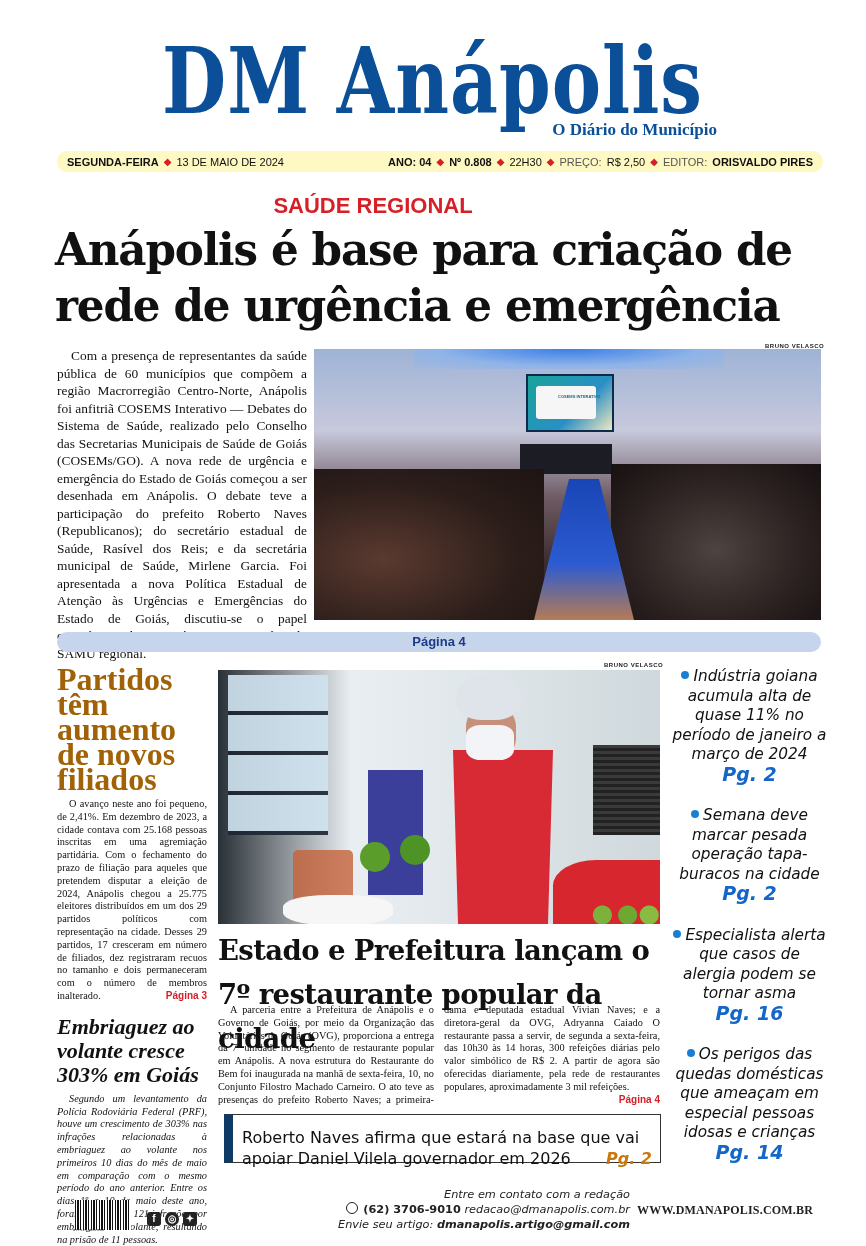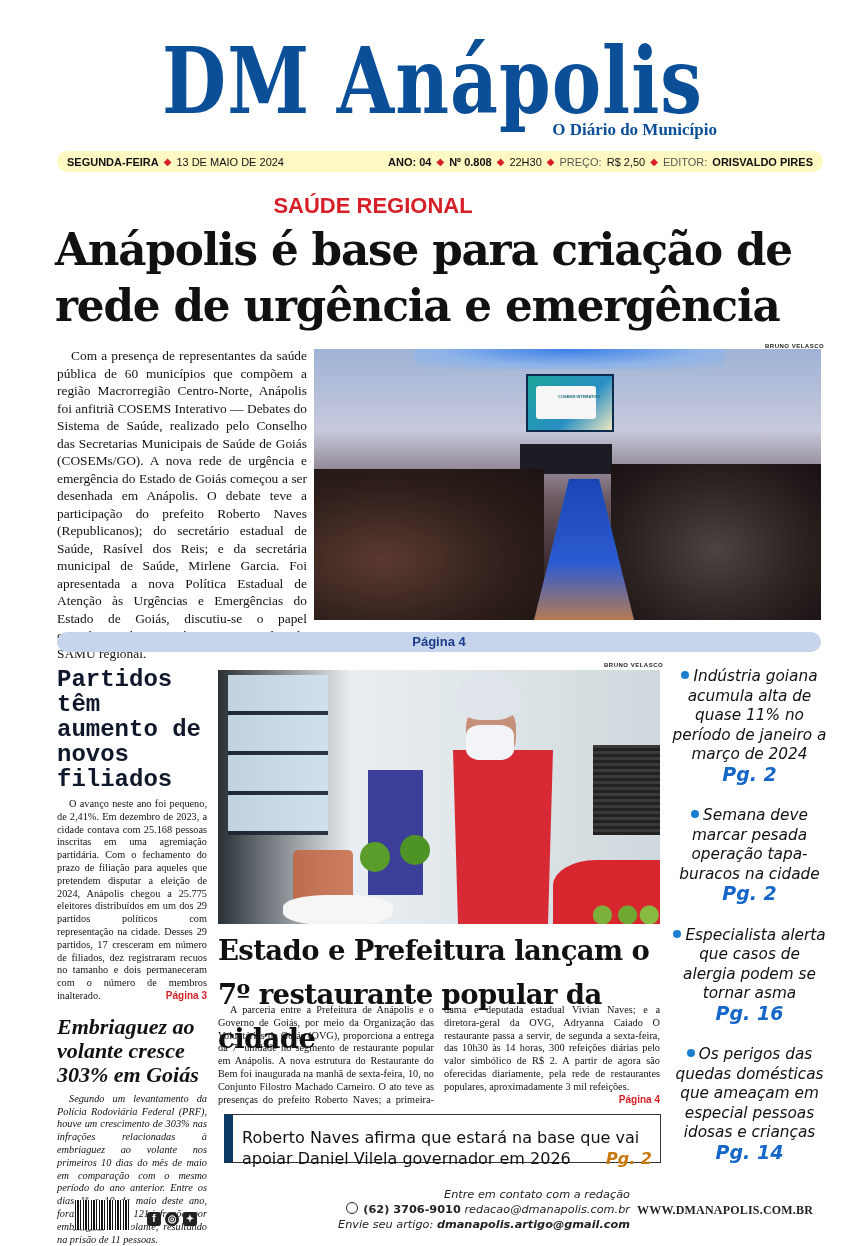--- a/index.html
+++ b/index.html
@@ -49,21 +49,21 @@
                          background: radial-gradient(ellipse at 50% 55%, #4d4340 0%, #2a2120 60%, #181111 100%); }
   .photo-main .stage { position: absolute; left: 206px; top: 95px; width: 92px; height: 30px; background: #1c1c25; }
   .photo-main .ceiling { position: absolute; left: 100px; top: 0; width: 310px; height: 20px; background: radial-gradient(ellipse at 50% 0%, #3b7fe8 0%, #8fb4e8 60%, transparent 100%); }
 
   
   .page-bar { position: absolute; left: 57px; top: 632px; width: 764px; height: 20px; background: #c7d5ec; border-radius: 10px;
               text-align: center; font-family: "Liberation Sans", sans-serif; font-weight: bold; font-size: 13px; color: #1a3a8a; line-height: 20px; }
 
   
   .col-left { position: absolute; left: 57px; top: 667px; width: 150px; }
-  .h2 { font-family: Liberation Mono, monospace; font-size: 24px; line-height: 25px; color: #0f172a; }
+  .h2 { font-family: Liberation Serif, serif; font-size: 32px; line-height: 25px; color: #a16207; }
   .small-body { font-family: "Liberation Serif", serif; font-size: 10.3px; line-height: 12.8px; text-align: justify; text-indent: 12px; margin-top: 6px; }
   .page-ref { font-family: "Liberation Sans", sans-serif; font-weight: bold; color: #d61f26; font-size: 10px; float: right; font-style: normal; }
   .h2-italic { font-family: "Liberation Serif", serif; font-style: italic; font-size: 22px; line-height: 24px; margin-top: 12px; }
   .italic-body { font-style: italic; }
 
   
   .photo-food { position: absolute; left: 218px; top: 670px; width: 442px; height: 254px; overflow: hidden;
                 background: linear-gradient(90deg, #2a3136 0%, #e9eef2 30%, #dfe6ea 60%, #cfd8dc 100%); }
   .photo-food .window { position: absolute; left: 10px; top: 5px; width: 100px; height: 160px;
                         background: repeating-linear-gradient(0deg, #1b2530 0 4px, #cfe3ef 4px 40px); opacity: .9; }

